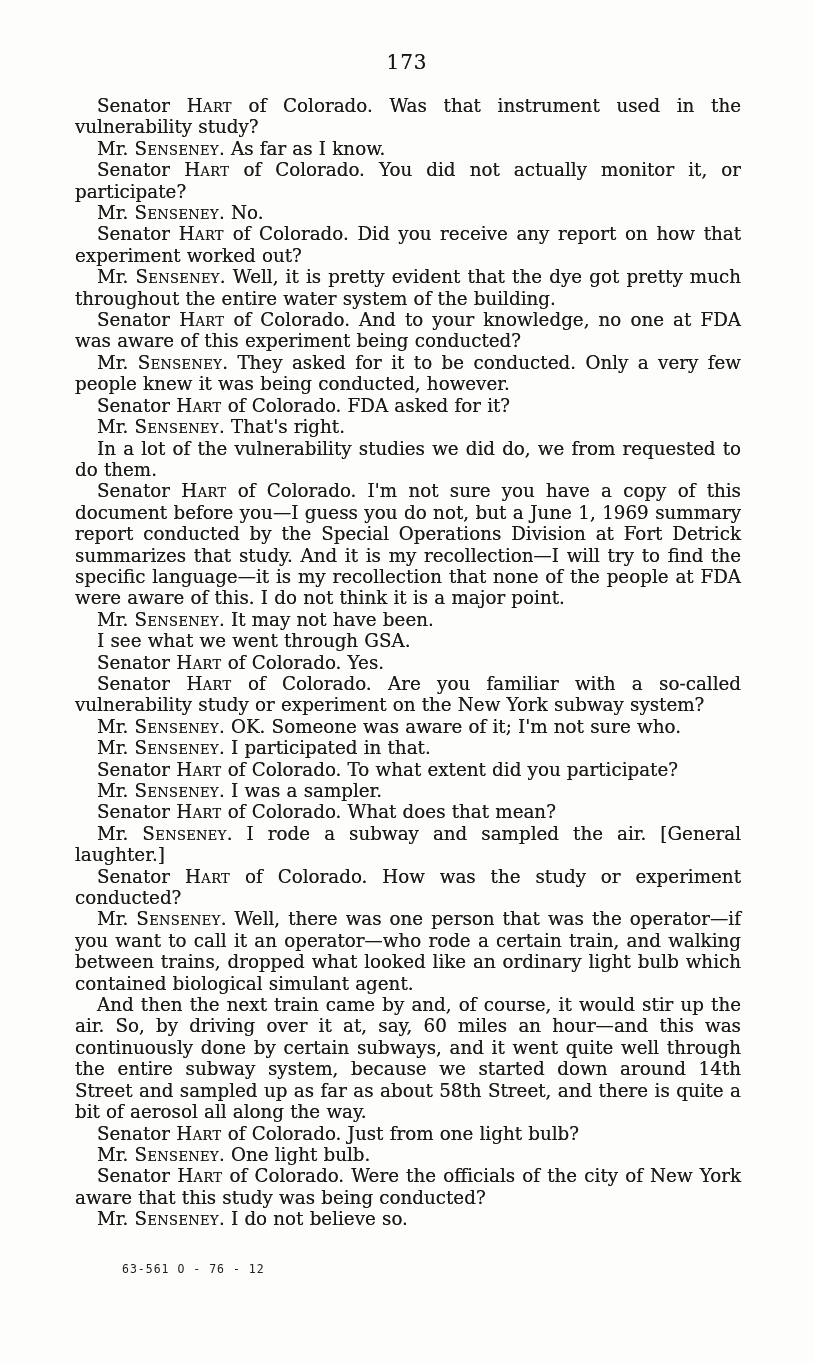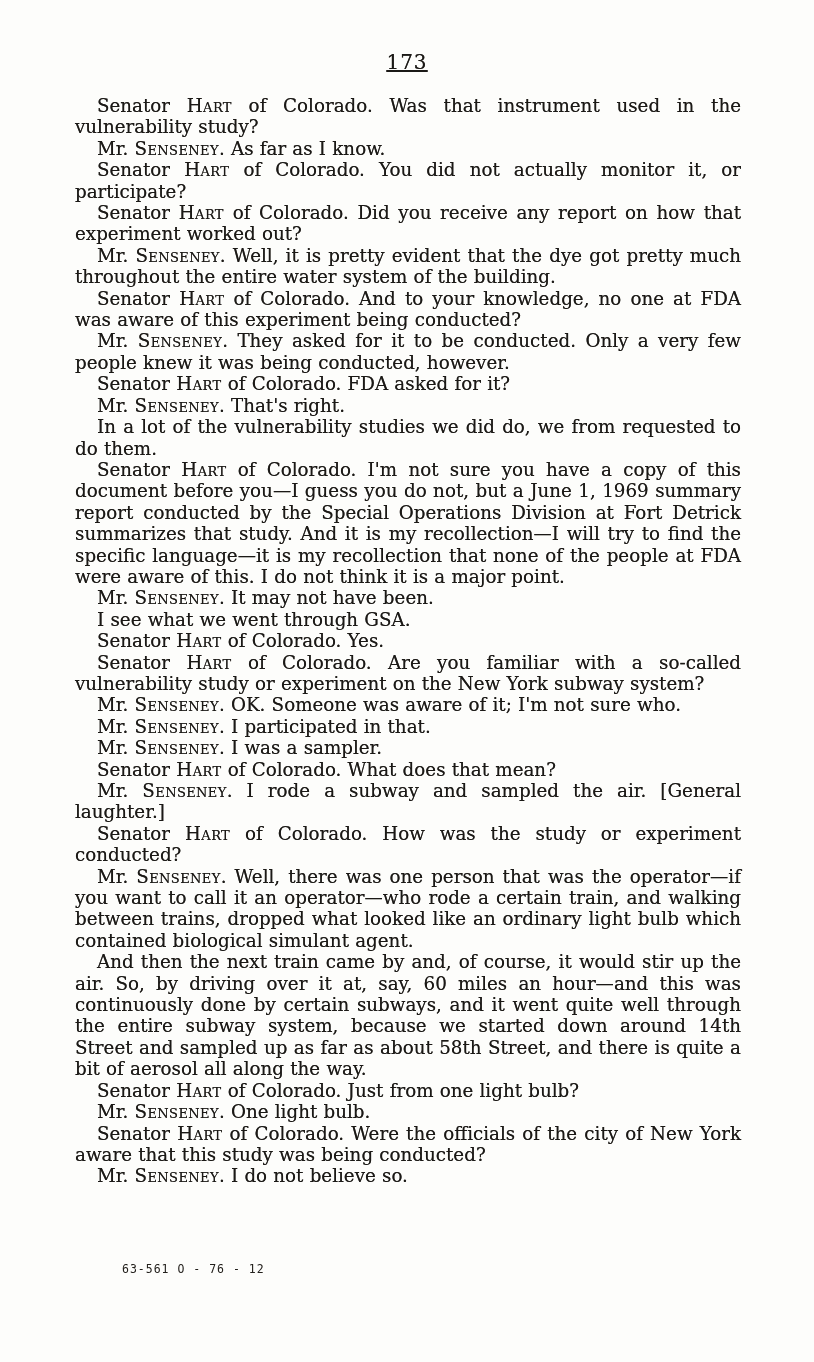--- a/index.html
+++ b/index.html
@@ -18,21 +18,20 @@
   }
   .page-number {
     position: absolute;
     top: 50px;
     left: 0;
     width: 100%;
     text-align: center;
     font-size: 20px;
     letter-spacing: 1px;
     text-shadow: 0 0 0.4px rgba(25,22,18,0.75);
-    text-decoration: underline;
   }
   .transcript {
     position: absolute;
     left: 75px;
     top: 95px;
     width: 666px;
     font-size: 18.3px;
     line-height: 21.4px;
     text-align: justify;
     text-shadow: 0 0 0.4px rgba(25,22,18,0.7);
@@ -61,34 +60,36 @@
 </head>
 <body>
 
 <div class="page">
   <div class="page-number">173</div>
 
   <div class="transcript">
       <p class="para"><span>Senator </span><span class="sc">Hart</span><span> of Colorado. </span>Was that instrument used in the vulnerability study?</p>
       <p class="para"><span>Mr. </span><span class="sc">Senseney</span><span>. </span>As far as I know.</p>
       <p class="para"><span>Senator </span><span class="sc">Hart</span><span> of Colorado. </span>You did not actually monitor it, or participate?</p>
+      <p class="para"><span>Mr. </span><span class="sc">Senseney</span><span>. </span>No.</p>
       <p class="para"><span>Senator </span><span class="sc">Hart</span><span> of Colorado. </span>Did you receive any report on how that experiment worked out?</p>
       <p class="para"><span>Mr. </span><span class="sc">Senseney</span><span>. </span>Well, it is pretty evident that the dye got pretty much throughout the entire water system of the building.</p>
       <p class="para"><span>Senator </span><span class="sc">Hart</span><span> of Colorado. </span>And to your knowledge, no one at FDA was aware of this experiment being conducted?</p>
       <p class="para"><span>Mr. </span><span class="sc">Senseney</span><span>. </span>They asked for it to be conducted. Only a very few people knew it was being conducted, however.</p>
       <p class="para"><span>Senator </span><span class="sc">Hart</span><span> of Colorado. </span>FDA asked for it?</p>
       <p class="para"><span>Mr. </span><span class="sc">Senseney</span><span>. </span>That's right.</p>
       <p class="para">In a lot of the vulnerability studies we did do, we from requested to do them.</p>
       <p class="para"><span>Senator </span><span class="sc">Hart</span><span> of Colorado. </span>I'm not sure you have a copy of this document before you—I guess you do not, but a June 1, 1969 summary report conducted by the Special Operations Division at Fort Detrick summarizes that study. And it is my recollection—I will try to find the specific language—it is my recollection that none of the people at FDA were aware of this. I do not think it is a major point.</p>
       <p class="para"><span>Mr. </span><span class="sc">Senseney</span><span>. </span>It may not have been.</p>
       <p class="para">I see what we went through GSA.</p>
       <p class="para"><span>Senator </span><span class="sc">Hart</span><span> of Colorado. </span>Yes.</p>
       <p class="para"><span>Senator </span><span class="sc">Hart</span><span> of Colorado. </span>Are you familiar with a so-called vulnerability study or experiment on the New York subway system?</p>
       <p class="para"><span>Mr. </span><span class="sc">Senseney</span><span>. </span>OK. Someone was aware of it; I'm not sure who.</p>
       <p class="para"><span>Mr. </span><span class="sc">Senseney</span><span>. </span>I participated in that.</p>
+      <p class="para"><span>Senator </span><span class="sc">Hart</span><span> of Colorado. </span>To what extent did you participate?</p>
       <p class="para"><span>Mr. </span><span class="sc">Senseney</span><span>. </span>I was a sampler.</p>
       <p class="para"><span>Senator </span><span class="sc">Hart</span><span> of Colorado. </span>What does that mean?</p>
       <p class="para"><span>Mr. </span><span class="sc">Senseney</span><span>. </span>I rode a subway and sampled the air. [General laughter.]</p>
       <p class="para"><span>Senator </span><span class="sc">Hart</span><span> of Colorado. </span>How was the study or experiment conducted?</p>
       <p class="para"><span>Mr. </span><span class="sc">Senseney</span><span>. </span>Well, there was one person that was the operator—if you want to call it an operator—who rode a certain train, and walking between trains, dropped what looked like an ordinary light bulb which contained biological simulant agent.</p>
       <p class="para">And then the next train came by and, of course, it would stir up the air. So, by driving over it at, say, 60 miles an hour—and this was continuously done by certain subways, and it went quite well through the entire subway system, because we started down around 14th Street and sampled up as far as about 58th Street, and there is quite a bit of aerosol all along the way.</p>
       <p class="para"><span>Senator </span><span class="sc">Hart</span><span> of Colorado. </span>Just from one light bulb?</p>
       <p class="para"><span>Mr. </span><span class="sc">Senseney</span><span>. </span>One light bulb.</p>
       <p class="para"><span>Senator </span><span class="sc">Hart</span><span> of Colorado. </span>Were the officials of the city of New York aware that this study was being conducted?</p>
       <p class="para"><span>Mr. </span><span class="sc">Senseney</span><span>. </span>I do not believe so.</p>

